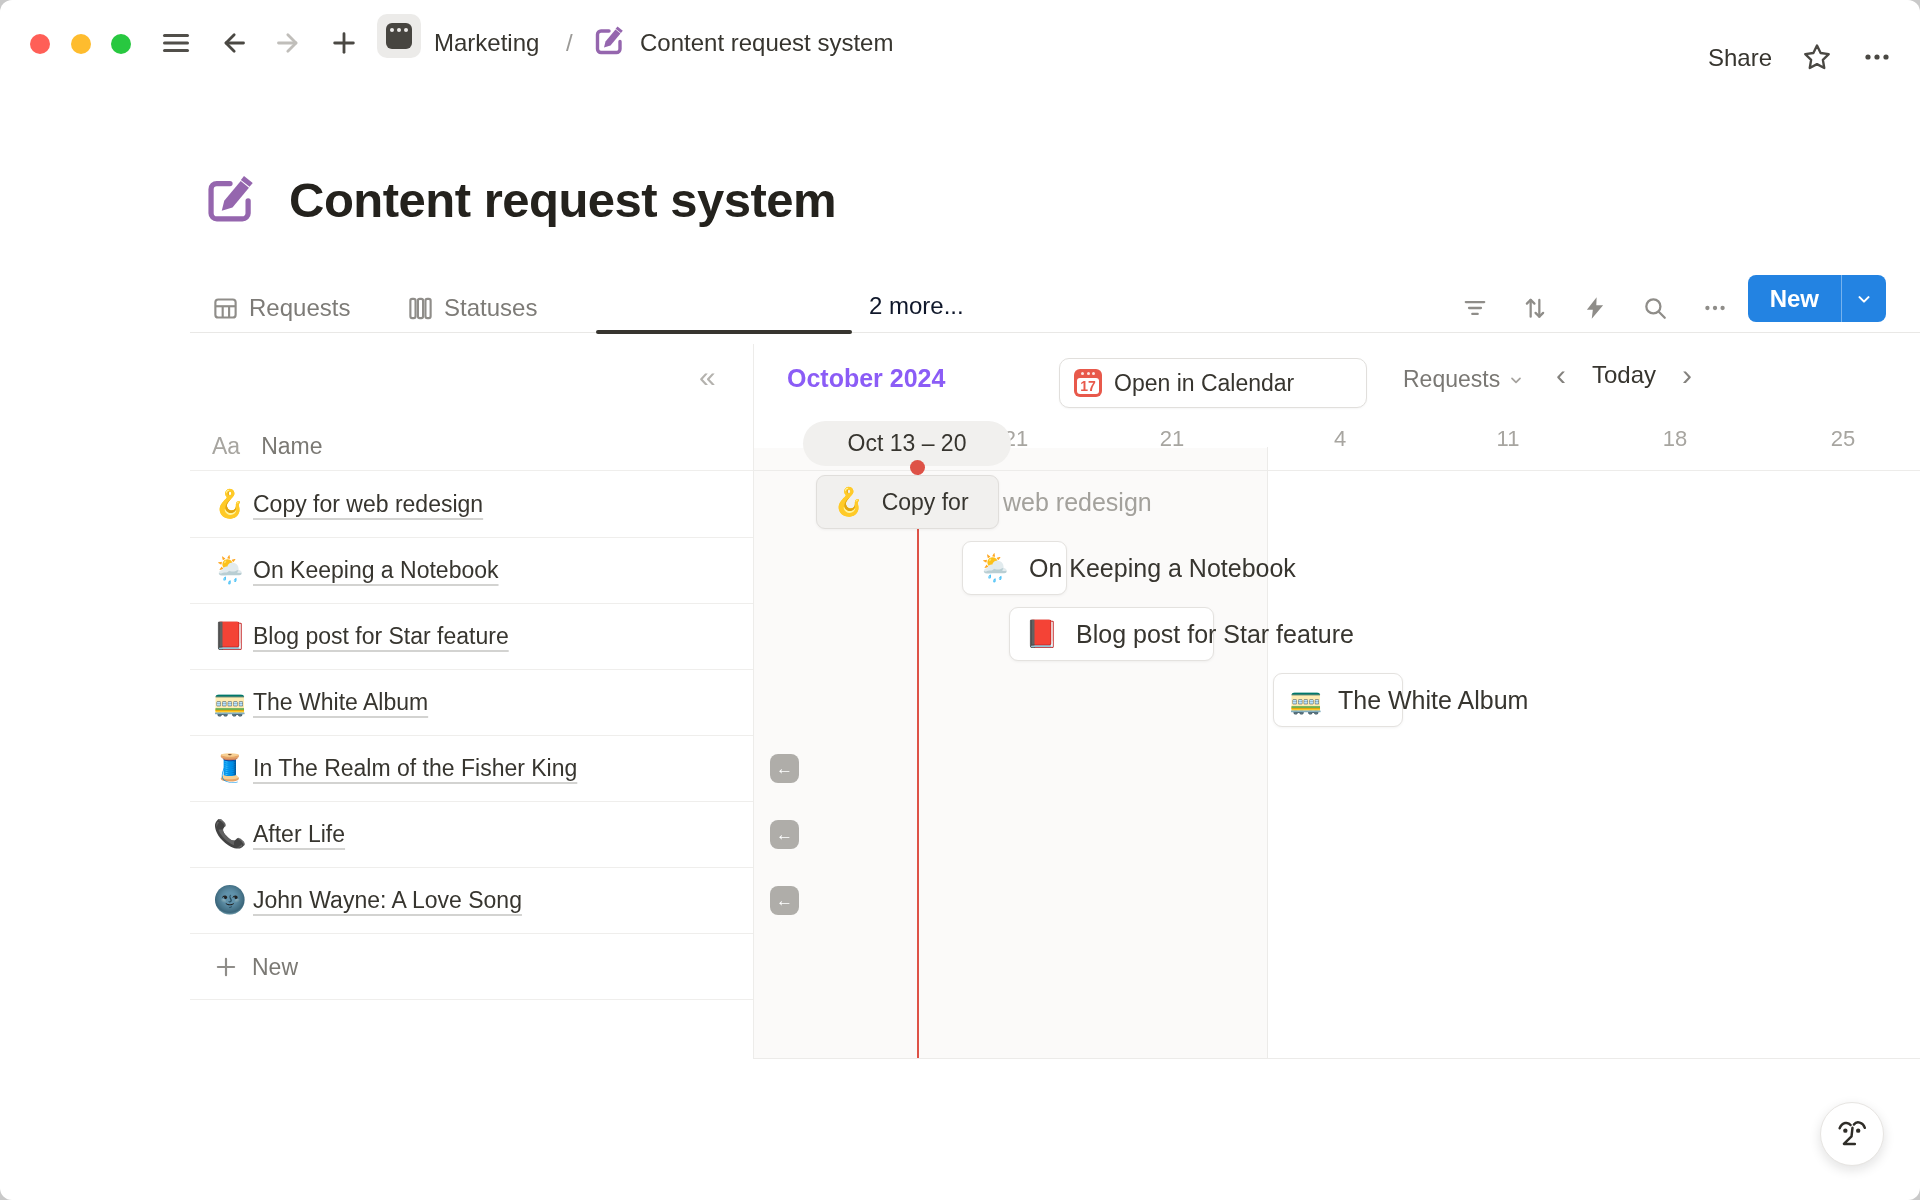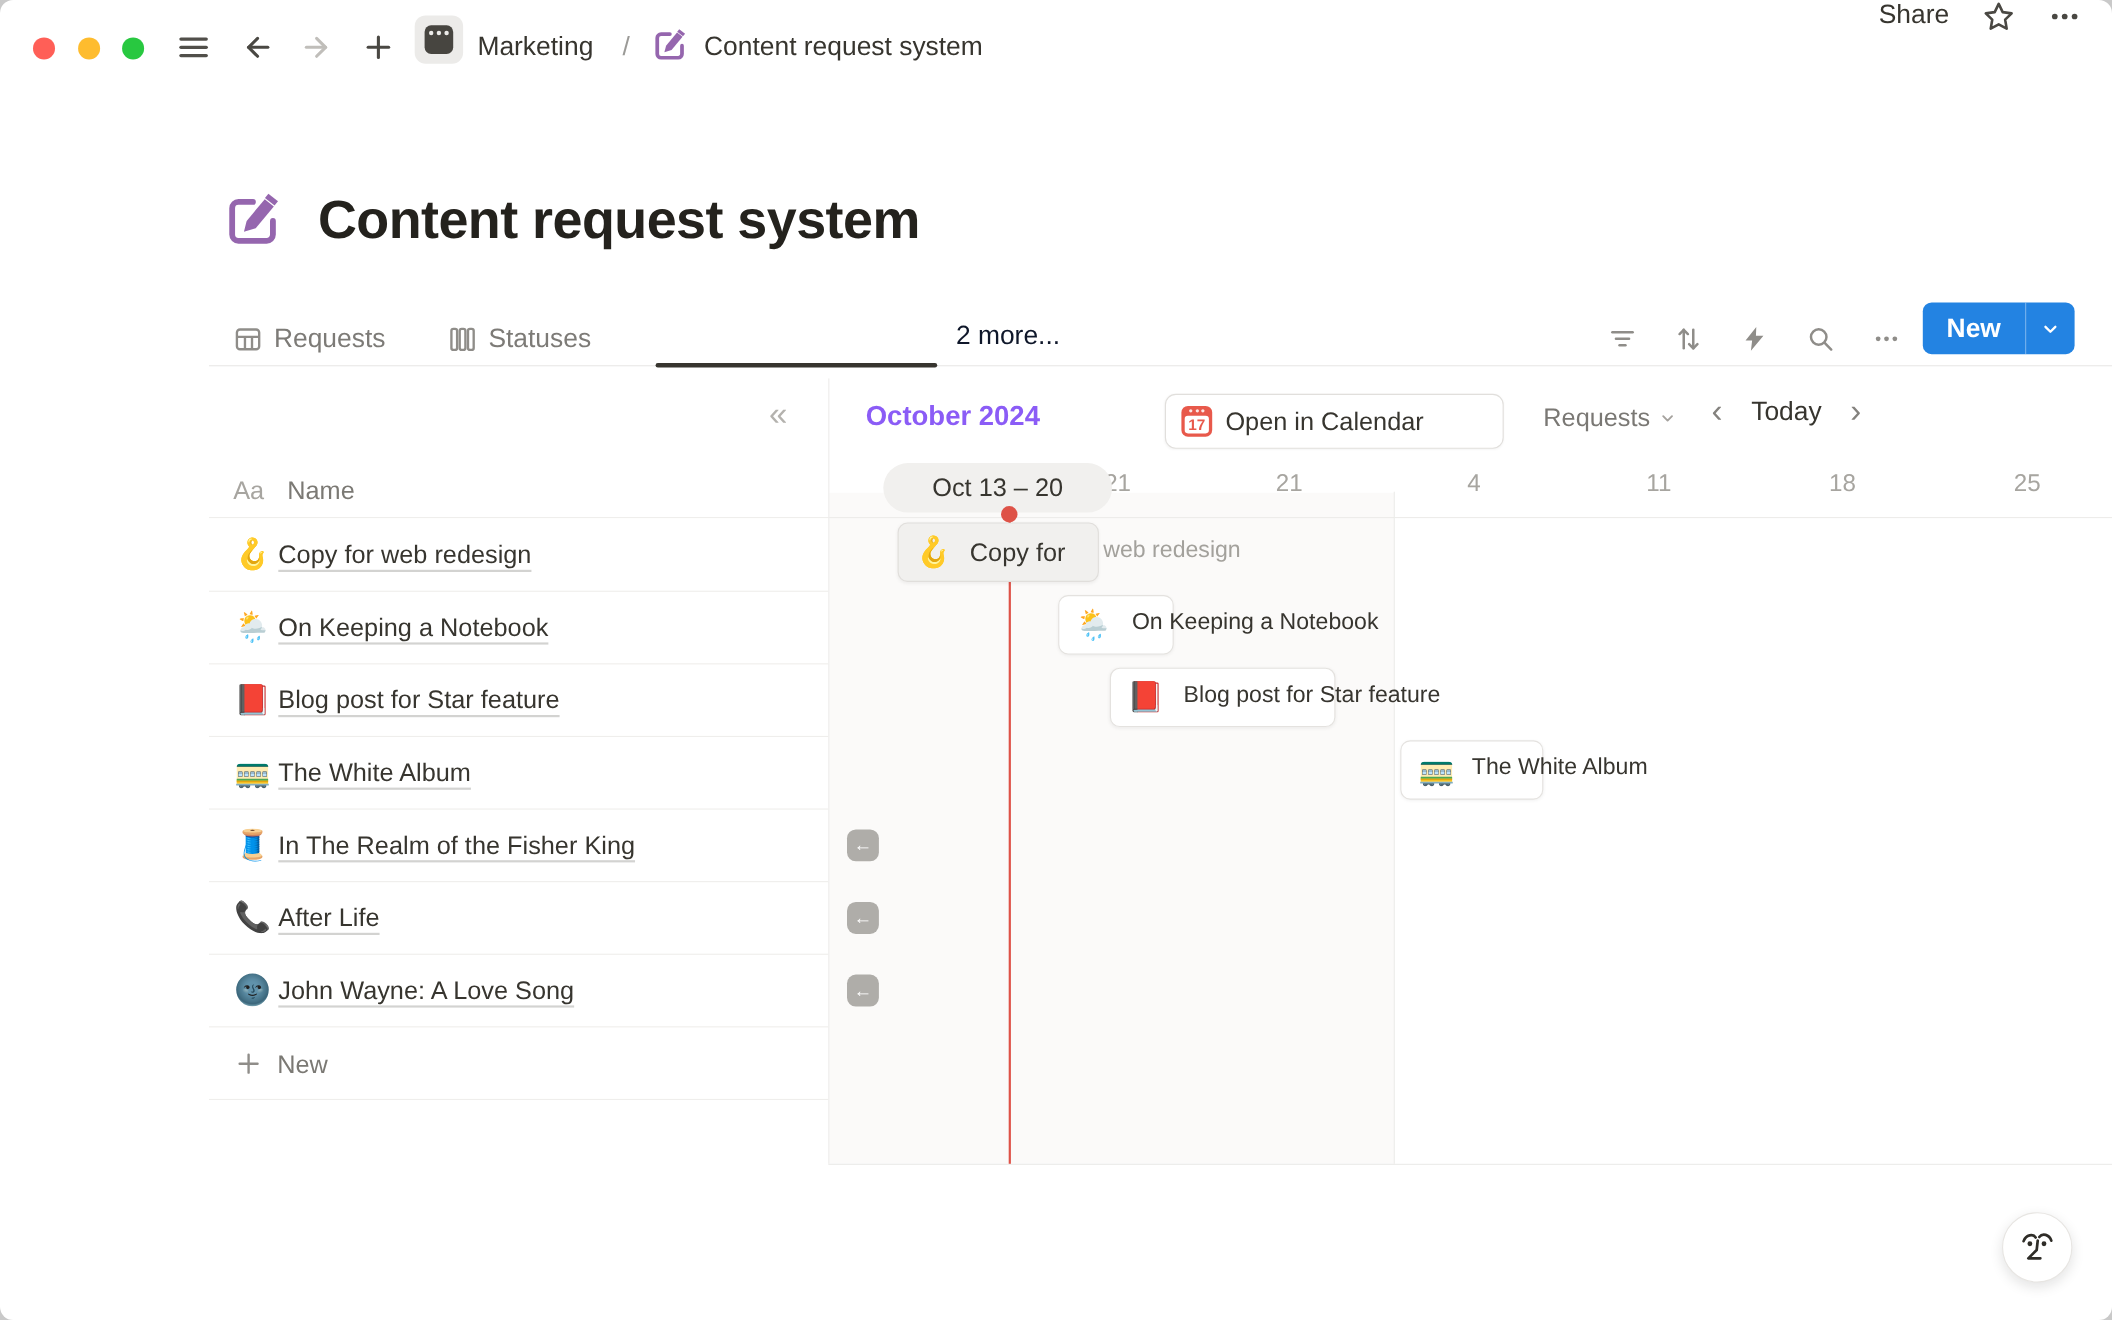--- a/index.html
+++ b/index.html
@@ -11,21 +11,21 @@
   .abs{position:absolute;}
   
   .tl-dot{position:absolute;top:34px;width:20px;height:20px;border-radius:50%;}
   .icon{color:#4A4843;}
   .icon svg{display:block;}
   .crumb-badge{position:absolute;left:377px;top:14px;width:44px;height:44px;border-radius:10px;background:#ECEBE9;}
   .crumb-badge .box{position:absolute;left:9px;top:9px;width:26px;height:26px;border-radius:6px;background:#474540;}
   .crumb-badge .dots{position:absolute;left:13px;top:14px;display:flex;gap:3px;}
   .crumb-badge .dots i{width:4px;height:4px;border-radius:50%;background:#ECEBE9;display:block;}
   .crumb-text{position:absolute;top:29px;font-size:24px;color:#37352F;white-space:nowrap;}
-  .topbar-right{position:absolute;right:28px;top:0;height:72px;display:flex;align-items:flex-start;gap:30px;}
+  .topbar-right{position:absolute;right:28px;top:0;height:72px;display:flex;align-items:flex-end;gap:30px;}
   
   .page-title{position:absolute;left:289px;top:172px;font-size:49px;font-weight:700;letter-spacing:-0.5px;color:#24221D;}
   
   .tabs-line{position:absolute;left:190px;right:0;top:332px;height:1px;background:#E9E8E6;}
   .tab{position:absolute;top:284px;height:48px;display:flex;align-items:center;gap:10px;font-size:24px;color:#7D7B77;font-weight:500;}
   .tab.active{color:#37352F;font-weight:600;}
   .tab-underline{position:absolute;left:596px;top:330px;width:256px;height:4px;background:#37352F;border-radius:2px;}
   .tab-more{position:absolute;left:869px;top:292px;font-size:24px;color:#0f172a;}
   .toolbar{position:absolute;right:192px;top:284px;height:48px;display:flex;align-items:center;gap:34px;color:#8F8D89;}
   .new-btn{position:absolute;right:34px;top:275px;height:47px;background:#2383E2;border-radius:8px;display:flex;align-items:center;overflow:hidden;}
@@ -57,21 +57,21 @@
   .grid-topline{position:absolute;left:753px;right:0;top:470px;height:1px;background:#EDECEA;}
   .grid-bottomline{position:absolute;left:753px;right:0;top:1058px;height:1px;background:#ECEBE9;}
   .month-gridline{position:absolute;left:1267px;top:447px;width:1px;height:611px;background:#ECEBE9;}
   .today-line{position:absolute;left:917px;top:466px;width:2px;height:592px;background:#DE5247;z-index:1;}
   .today-dot{position:absolute;left:910px;top:460px;width:15px;height:15px;border-radius:50%;background:#DE5247;z-index:3;}
   .bar{position:absolute;height:54px;border-radius:9px;background:#fff;border:1px solid #E4E2DF;
     box-shadow:0 1px 3px rgba(15,15,15,0.05);display:flex;align-items:center;z-index:2;box-sizing:border-box;}
   .bar.gray{background:#F1F0EE;border-color:#E0DEDB;}
   .bar .emoji{font-size:27px;margin-left:15px;line-height:1;}
   .bar .in-label{margin-left:16px;font-size:23px;font-weight:500;color:#37352F;white-space:nowrap;}
-  .bar-overflow{position:absolute;font-size:21px;font-weight:500;white-space:nowrap;z-index:3;}
+  .bar-overflow{position:absolute;font-size:25px;font-weight:500;white-space:nowrap;z-index:3;}
   .bar-overflow.ghost{color:#A3A19C;}
   .bar-overflow.dark{color:#37352F;}
   .jump-arrow{position:absolute;left:770px;width:29px;height:29px;border-radius:8px;background:#AFADA9;z-index:2;
     display:flex;align-items:center;justify-content:center;color:#fff;font-size:17px;font-weight:700;}
   
   .side-head{position:absolute;left:190px;top:423px;height:47px;display:flex;align-items:center;font-size:23px;}
   .side-head .aa{color:#A7A5A0;margin-left:22px;}
   .side-head .nm{color:#7B7974;margin-left:21px;}
   .h-div{position:absolute;left:190px;width:563px;height:1px;background:#EFEEEC;}
   .side-row{position:absolute;left:190px;width:563px;height:66px;display:flex;align-items:center;}

